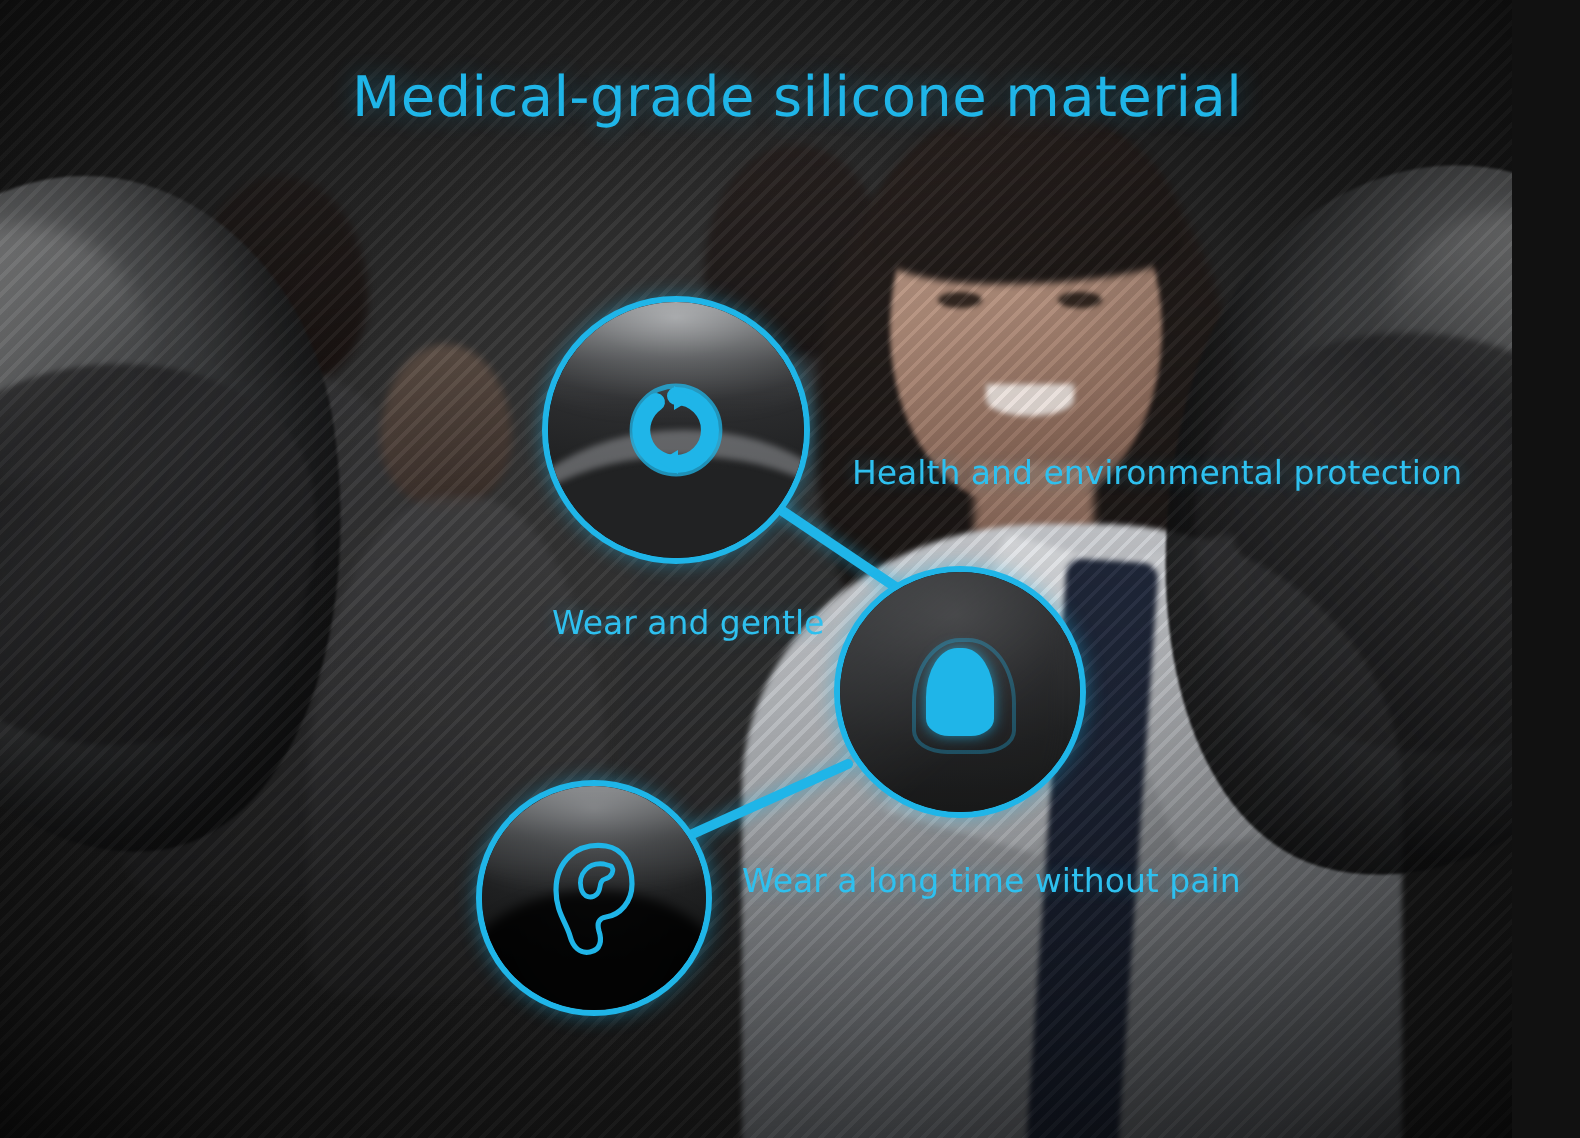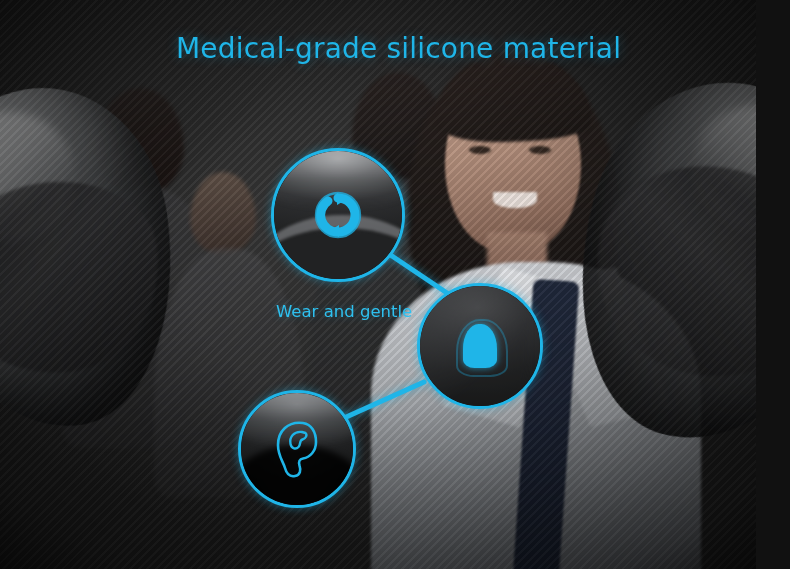--- a/index.html
+++ b/index.html
@@ -417,15 +417,17 @@
       <svg width="50" height="62" viewBox="0 0 50 62">
         <path d="M31 5 C16 3 6 13 6 27 C6 38 11 43 13 50 C14.5 55.5 18 59 23 58
                  C28.5 57 29 52 27.5 47.5 C26.3 43.6 27.5 41 31 40.5
                  C38 39.5 44 33 44 24 C44 14 39.5 6.3 31 5 Z" fill="none" stroke="#1fb5e8" stroke-width="2.6" stroke-linejoin="round"></path>
         <path d="M30 14 C22 13 17 19 18.5 26 C19.6 31 24 31.5 26.5 29
                  C29 26.5 27 22.5 30.5 21.5 C34 20.5 35.5 17 33.5 15 Z" fill="none" stroke="#1fb5e8" stroke-width="2.4" stroke-linejoin="round"></path>
       </svg>
     </div>
   </div>
 
+  <div class="flabel" id="label-health">Health and environmental protection</div>
   <div class="flabel" id="label-soft">Wear and gentle</div>
+  <div class="flabel" id="label-wear">Wear a long time without pain</div>
 
 </div>
 
 </body></html>

